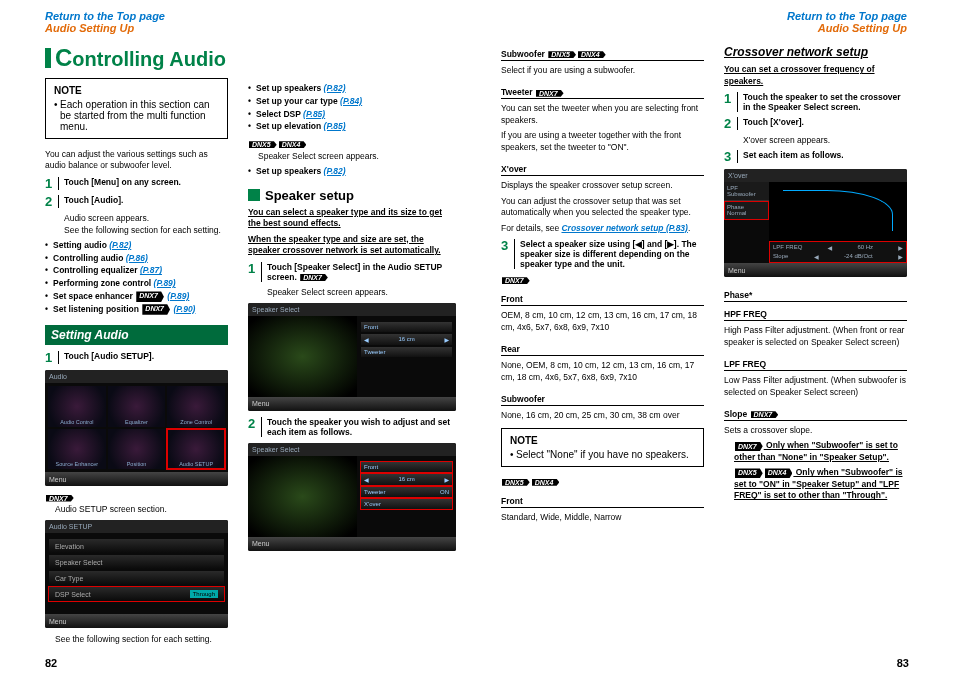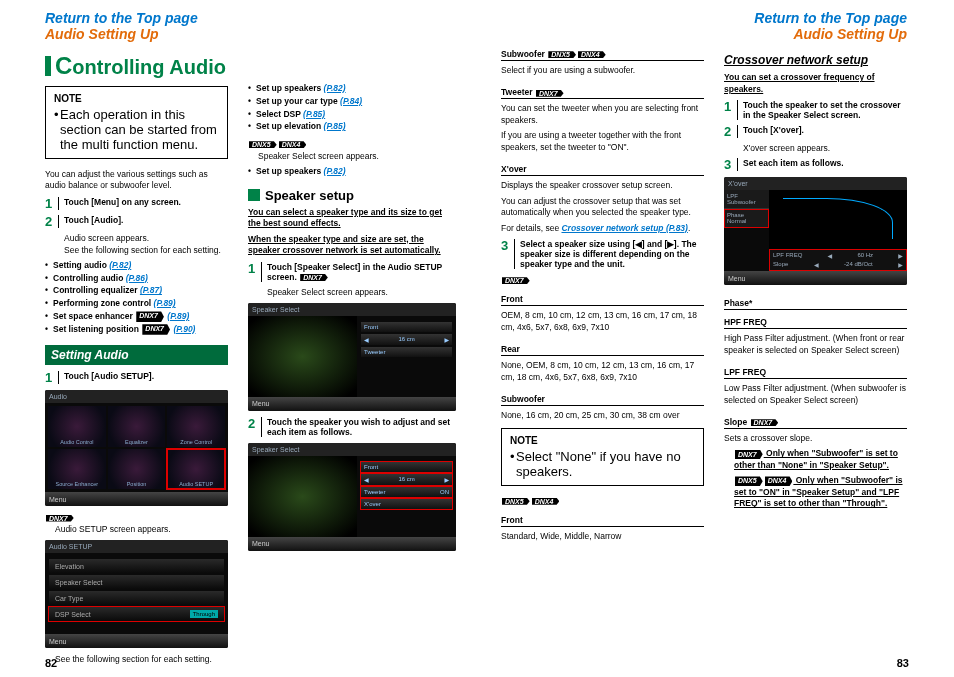--- a/index.html
+++ b/index.html
@@ -3,21 +3,21 @@
 <meta charset="utf-8">
 <style>
   * { box-sizing: border-box; margin: 0; padding: 0; }
   body { font-family: "Helvetica Neue", Arial, sans-serif; font-size: 9px; background: #fff; color: #000; }
   .page { width: 954px; height: 677px; position: relative; display: flex; }
   .col { padding: 10px 20px 30px 20px; width: 238px; position: relative; }
   .col1 { width: 238px; padding-left: 45px; padding-right: 10px; }
   .col2 { width: 238px; padding-left: 10px; padding-right: 20px; }
   .col3 { width: 238px; padding-left: 25px; padding-right: 10px; }
   .col4 { width: 238px; padding-left: 10px; padding-right: 45px; }
-  .toplinks { font-size: 14px; font-weight: bold; font-style: italic; margin-bottom: 10px; }
+  .toplinks { font-size: 11px; font-weight: bold; font-style: italic; margin-bottom: 10px; }
   .toplinks.right { text-align: right; }
   .blue { color: #0077cc; }
   .orange { color: #e26b0a; }
   h1 { font-size: 20px; font-weight: bold; color: #008248; margin: 8px 0 6px 0; }
   h1 .cap { font-size: 24px; }
   .gbar { display: inline-block; width: 6px; height: 20px; background: #008248; vertical-align: -2px; margin-right: 4px; }
   .notebox { border: 0.5px solid #000; padding: 6px 8px; font-size: 8px; margin: 6px 0 10px 0; }
   .notebox .nttl { font-weight: bold; font-size: 10px; margin-bottom: 3px; }
   p { font-size: 8.5px; line-height: 1.35; margin: 4px 0; }
   .bold { font-weight: bold; text-decoration: underline; }
@@ -58,21 +58,21 @@
   .sect-g { display: flex; align-items: center; margin: 10px 0 4px 0; }
   .sect-g .sq { width: 12px; height: 12px; background: #008248; margin-right: 5px; }
   .sect-g .t { font-weight: bold; font-size: 13px; }
   .subhdr { border-bottom: 1px solid #000; font-weight: bold; font-size: 8.5px; padding: 7px 0 1px 0; }
   .ital { font-style: italic; }
   .link { color: #0077cc; font-style: italic; text-decoration: underline; font-weight: bold; }
   .pagenum { position: absolute; bottom: 8px; font-weight: bold; font-size: 11px; }
   .pagenum.l { left: 45px; }
   .pagenum.r { right: 45px; }
   .badgerow { margin: 6px 0 2px 0; }
-  .note2 { font-size:13px; padding-left:6px; position:relative; }
+  .note2 { font-size:10px; padding-left:6px; position:relative; }
   .note2::before { content:"•"; position:absolute; left:0; }
 </style>
 </head>
 <body>
 
 <div class="page">
 
   <div class="col col1">
     <div class="toplinks">
       <span class="blue">Return to the Top page</span><br>
@@ -115,21 +115,21 @@
         <div class="tile">Audio Control</div>
         <div class="tile">Equalizer</div>
         <div class="tile">Zone Control</div>
         <div class="tile">Source Enhancer</div>
         <div class="tile">Position</div>
         <div class="tile hl">Audio SETUP</div>
       </div>
       <div class="menubar">Menu</div>
     </div>
     <div class="badgerow"><span class="badge">DNX7</span></div>
-    <div class="sub" style="margin-left:10px">Audio SETUP screen appears.</div>
+    <div class="sub" style="margin-left:10px">Audio SETUP screen section.</div>
     <div class="screenshot" style="height:108px">
       <div class="topbar">
           <span>Audio SETUP</span>
         </div>
       <div class="rows">
         <div class="row">Elevation</div>
         <div class="row">Speaker Select</div>
         <div class="row">Car Type</div>
         <div class="row hl">
             <span>DSP Select</span>

